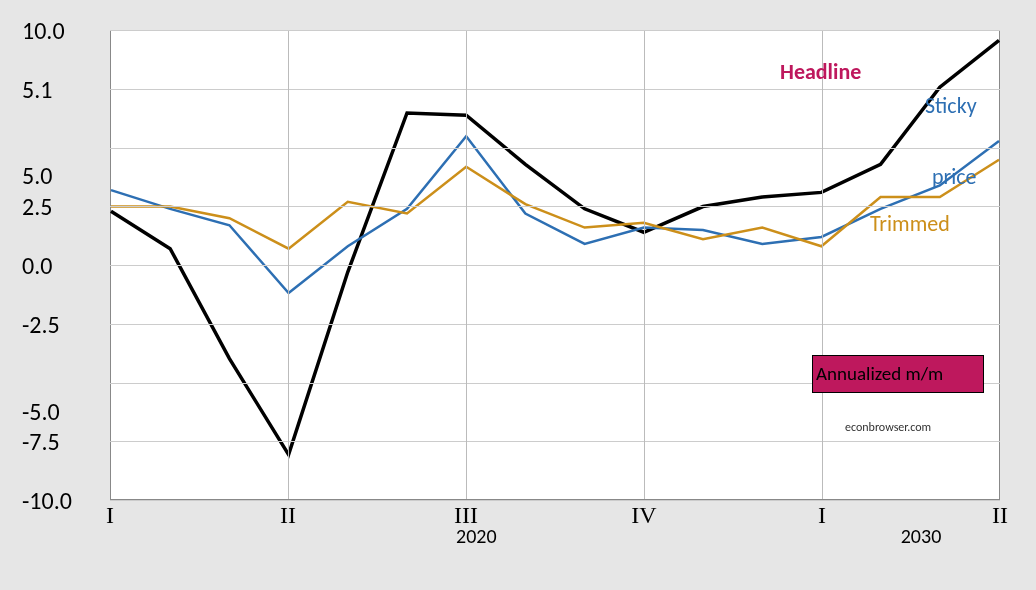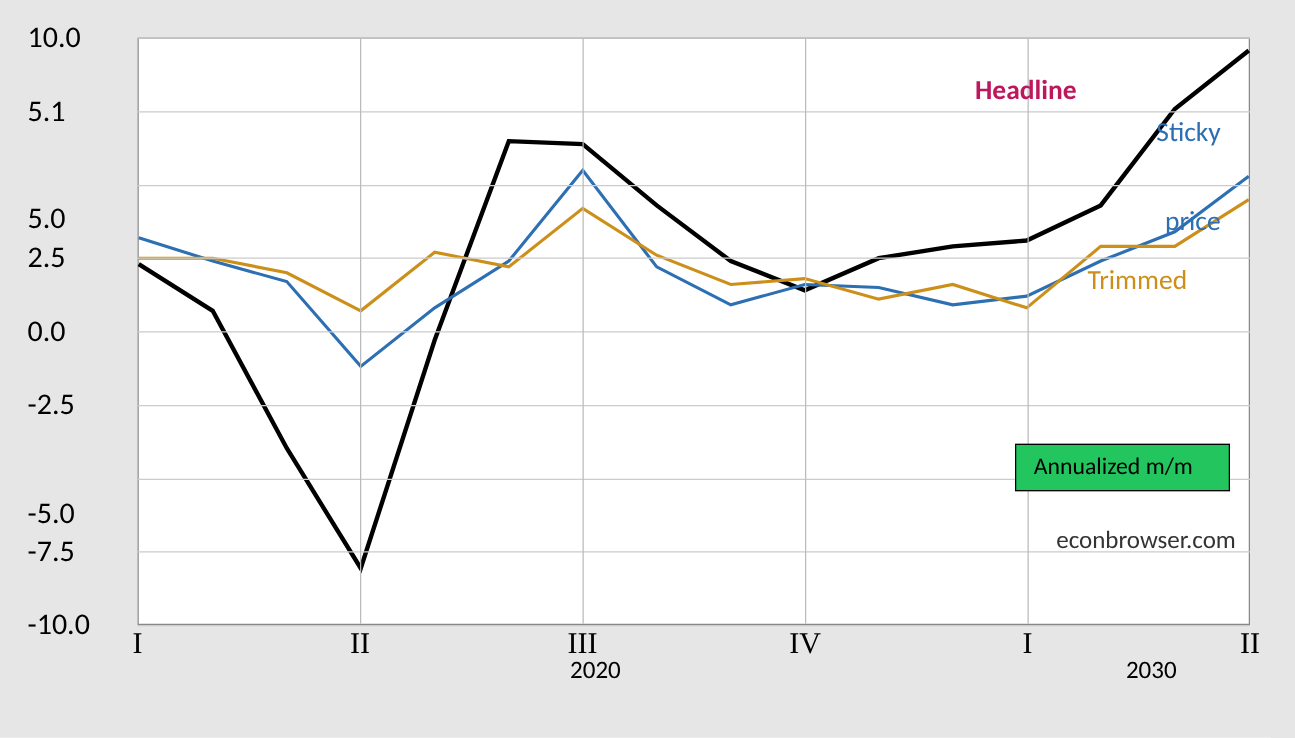--- a/index.html
+++ b/index.html
@@ -51,30 +51,30 @@
     position: absolute;
     background: #ccc;
   }
   .series-label {
     position: absolute;
     font-size: 22px;
     white-space: nowrap;
   }
   .legend-box {
     position: absolute;
-    background: #22c55e;
+    background: #be185d;
     border: 1px solid #000;
-    padding: 6px 14px;
+    padding: 6px 3px;
     font-size: 19px;
     line-height: 1.25;
     box-sizing: border-box;
   }
   .credit {
     position: absolute;
-    font-size: 20px;
+    font-size: 12px;
     color: #333;
   }
   .q-divider {
     position: absolute;
     top: 31px;
     height: 468px;
     width: 1px;
     background: #bbb;
   }
   svg.lines {

